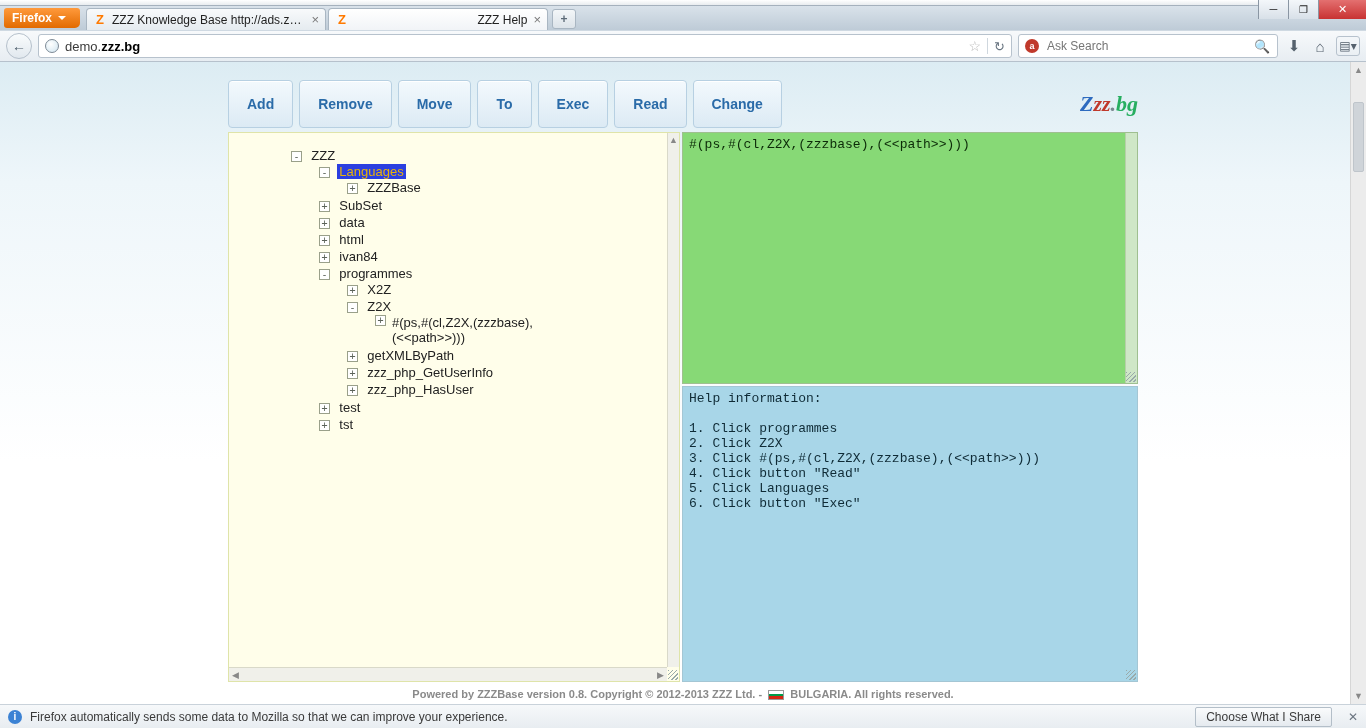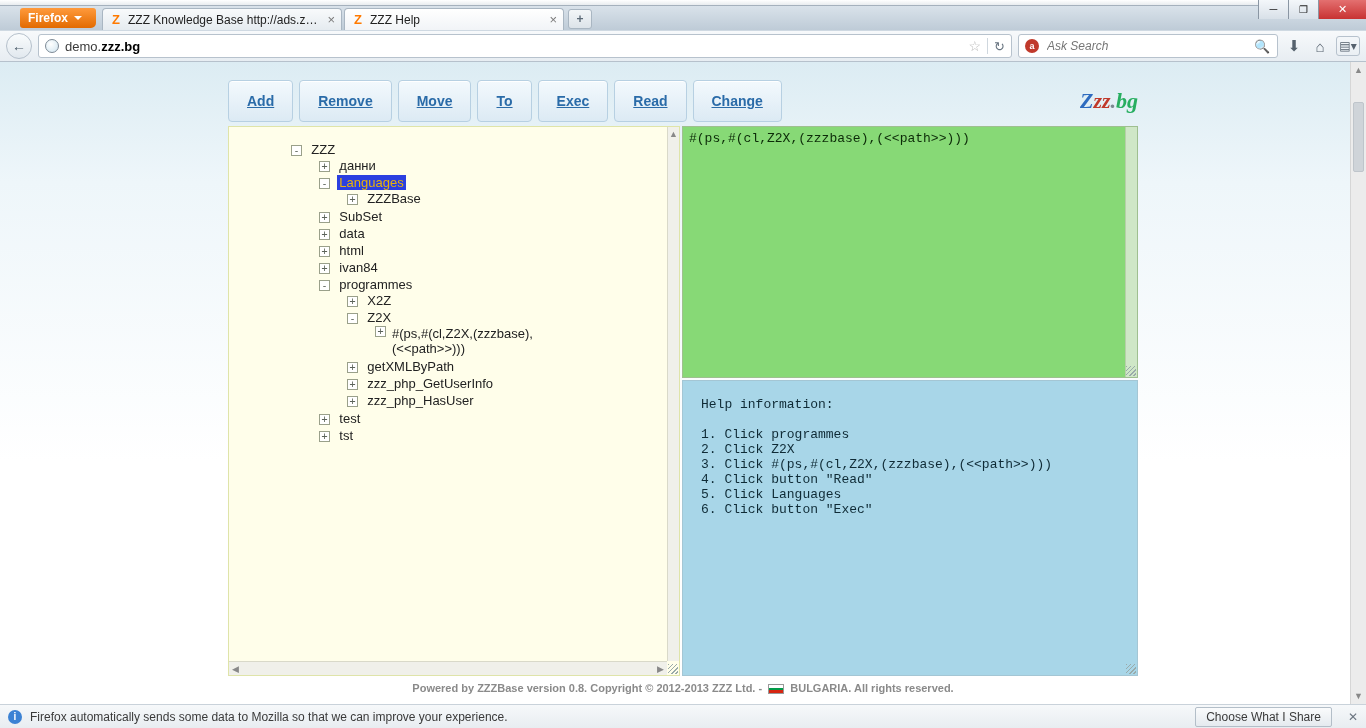--- a/index.html
+++ b/index.html
@@ -7,21 +7,21 @@
   body { display:flex; flex-direction:column; background:#fff; overflow:hidden; }
 
   
   .win-titlebar { height:6px; background:linear-gradient(to bottom,#fff,#e8ecef); border-bottom:1px solid #a5b1bd; position:relative; }
   .win-btns { position:absolute; right:0; top:-1px; display:flex; }
   .wb { width:30px; height:20px; display:flex; align-items:center; justify-content:center; border-left:1px solid #8a96a3; background:linear-gradient(to bottom,#f5f8fb,#d8e0e8); font-family:Arial; font-size:11px; color:#222; }
   .wb.close { width:48px; background:linear-gradient(to bottom,#e57373,#c83232); color:#fff; }
   .wb.max { font-size:10px; }
 
   
-  .tabstrip { height:24px; background:linear-gradient(to bottom,#d9e2ea,#becbd7); display:flex; align-items:flex-end; padding-left:20px; }
+  .tabstrip { height:24px; background:linear-gradient(to bottom,#d9e2ea,#becbd7); display:flex; align-items:flex-end; padding-left:4px;text-align:right; }
   .ff-btn { height:20px; align-self:flex-start; margin-top:2px; margin-right:6px;
             background:linear-gradient(to bottom,#ff9a3c,#e26a00); color:#fff; font-weight:bold;
             padding:2px 14px 2px 8px; border-radius:3px 3px 5px 3px; position:relative; display:flex; align-items:center; font-size:12px;}
   .ff-btn::after { content:""; border:4px solid transparent; border-top-color:#fff; margin-left:6px; position:relative; top:2px;}
   .tab { height:22px; min-width:220px; max-width:240px; background:linear-gradient(to bottom,#f8fafb,#e5ebf0);
          border:1px solid #a9b6c2; border-bottom:none; border-radius:4px 4px 0 0; margin-right:2px;
          display:flex; align-items:center; padding:0 6px; font-size:12px; color:#222; overflow:hidden; white-space:nowrap;}
   .tab .fav { width:14px; height:14px; margin-right:5px; display:inline-flex; align-items:center; justify-content:center;
               color:#ff7a00; font-weight:bold; font-size:13px;}
   .tab.active { background:linear-gradient(to bottom,#ffffff,#f1f4f7); }
@@ -40,51 +40,51 @@
   .urlbar .globe { width:14px; height:14px; border-radius:50%; border:1px solid #7d8a96; background:radial-gradient(circle at 40% 35%, #fff, #cfe4ef);}
   .urlbar .addr { flex:1; font-size:13px; color:#3a3a3a;}
   .urlbar .addr b { color:#000; font-weight:600;}
   .urlbar .star { color:#b7b7b7; font-size:14px;}
   .urlbar .sep { width:1px; height:16px; background:#cfd7de;}
   .urlbar .reload { color:#6a7682; font-size:13px;}
   .searchbar { width:260px; height:24px; background:#fff; border:1px solid #b7c2cd; border-radius:3px;
                display:flex; align-items:center; padding:0 6px; gap:6px;}
   .searchbar .eng { width:14px; height:14px; border-radius:50%; background:#c0392b; color:#fff; font-size:9px; font-weight:bold;
                     display:flex; align-items:center; justify-content:center;}
-  .searchbar input { flex:1; height:100%; border:none; outline:none; font-style:italic; color:#8b8b8b; font-size:12px; background:transparent;}
+  .searchbar input { flex:1; height:100%; border:none; outline:none; color:#8b8b8b; font-size:12px; background:transparent;}
   .searchbar .mag { color:#6a7682; font-size:13px;}
   .nav-ico { width:20px; height:20px; color:#55616d; font-size:15px; display:flex; align-items:center; justify-content:center;}
   .nav-ico.menu { border:1px solid #b7c2cd; border-radius:3px; width:24px; height:20px; font-size:12px;}
 
   
   .viewport { flex:1; background:linear-gradient(to bottom,#dcecf3 0,#eef6fa 120px,#ffffff 400px); position:relative; overflow:auto;}
   .page { width:910px; margin:18px auto 0; }
   .btnbar { display:flex; gap:6px; align-items:center;}
-  .pbtn { height:42px; padding:0 18px; background:linear-gradient(to bottom,#f3f9fd,#dceaf4);
+  .pbtn { height:48px; padding:0 18px; background:linear-gradient(to bottom,#f3f9fd,#dceaf4);
           border:1px solid #b7d0e2; border-radius:4px; color:#2a6ba8; font-weight:bold; font-size:14px;
-          display:flex; align-items:center; box-shadow:0 1px 0 #fff inset;text-decoration:underline;}
+          display:flex; align-items:center; box-shadow:0 1px 0 #fff inset;}
   .logo { margin-left:auto; font-family:"Comic Sans MS","Segoe Script",cursive; font-size:22px; font-style:italic; font-weight:bold;}
   .logo .z1{color:#2e6bbf;} .logo .z2{color:#c0392b;} .logo .z3{color:#27ae60;} .logo .bg{color:#7b8891;}
 
   .panels { margin-top:4px; display:flex; height:550px; position:relative;}
   .left  { width:452px; background:#fffeea; border:1px solid #dfe4a9; position:relative; overflow:hidden;}
   .left .grip, .rt .grip, .rb .grip { position:absolute; right:1px; bottom:1px; width:10px; height:10px;
                  background:repeating-linear-gradient(135deg,#9aa,#9aa 1px,transparent 1px,transparent 3px);}
   .left-inner { position:absolute; left:0; right:12px; top:14px; bottom:18px; overflow:auto; }
   .left-vscroll { position:absolute; right:0; top:0; bottom:14px; width:12px; background:#f0f0ea; border-left:1px solid #d9d9c9;}
   .left-vscroll .arr { height:14px; display:flex; align-items:center; justify-content:center; color:#888; font-size:9px;}
   .left-hscroll { position:absolute; left:0; right:12px; bottom:0; height:14px; background:#f0f0ea; border-top:1px solid #d9d9c9;
                   display:flex; align-items:center; justify-content:space-between; color:#888; font-size:9px; padding:0 3px;}
 
   .right { flex:1; display:flex; flex-direction:column; margin-left:2px;}
   .rt { flex:0 0 252px; background:#87d976; border:1px solid #9fbf90; position:relative; overflow:hidden;}
   .rt .vsb { position:absolute; right:0; top:0; bottom:0; width:12px; background:#cfe7c7; border-left:1px solid #b7cfa9;}
   .rt pre { margin:0; padding:4px 6px; font-family:"Courier New",monospace; font-size:13px; color:#0c2b08; white-space:pre-wrap;}
   .rb { flex:1; background:#a8d6e8; border:1px solid #a4c6d4; margin-top:2px; position:relative; overflow:hidden;}
-  .rb pre { margin:12px; padding:4px 6px; font-family:"Courier New",monospace; font-size:13px; color:#0f2b36; white-space:pre-wrap;}
+  .rb pre { margin:0; padding:4px 6px; font-family:"Courier New",monospace; font-size:13px; color:#0f2b36; white-space:pre-wrap;}
 
   
   ul.tree, ul.tree ul { list-style:none; margin:0; padding:0;}
   ul.tree ul { padding-left:28px;}
   ul.tree li { padding:1px 0; white-space:normal;}
   .tog { display:inline-block; width:11px; height:11px; border:1px solid #9aa08a; background:#fff; color:#5c635a;
          font-size:10px; line-height:9px; text-align:center; margin-right:4px; vertical-align:middle; font-family:monospace;}
   .lbl { font-size:13px; color:#222; padding:0 2px;}
   .lbl.sel { background:#2b3fe0; color:#eab308;}
   .leafrow { display:flex; align-items:flex-start;}
@@ -179,22 +179,20 @@
 
     <div class="panels">
 
       <div class="left">
         <div class="left-inner">
           <ul class="tree" style="padding-left:62px;">
             <li>
               <span class="tog">-</span>
               <span class="lbl">ZZZ</span>
               <ul>
-                <li><span class="tog">+</span>
-                    <span class="lbl">данни</span></li>
                 <li><span class="tog">-</span>
                     <span class="lbl sel">Languages</span>
                   <ul>
                     <li><span class="tog">+</span>
                         <span class="lbl">ZZZBase</span></li>
                   </ul>
                 </li>
                 <li><span class="tog">+</span>
                     <span class="lbl">SubSet</span></li>
                 <li><span class="tog">+</span>

